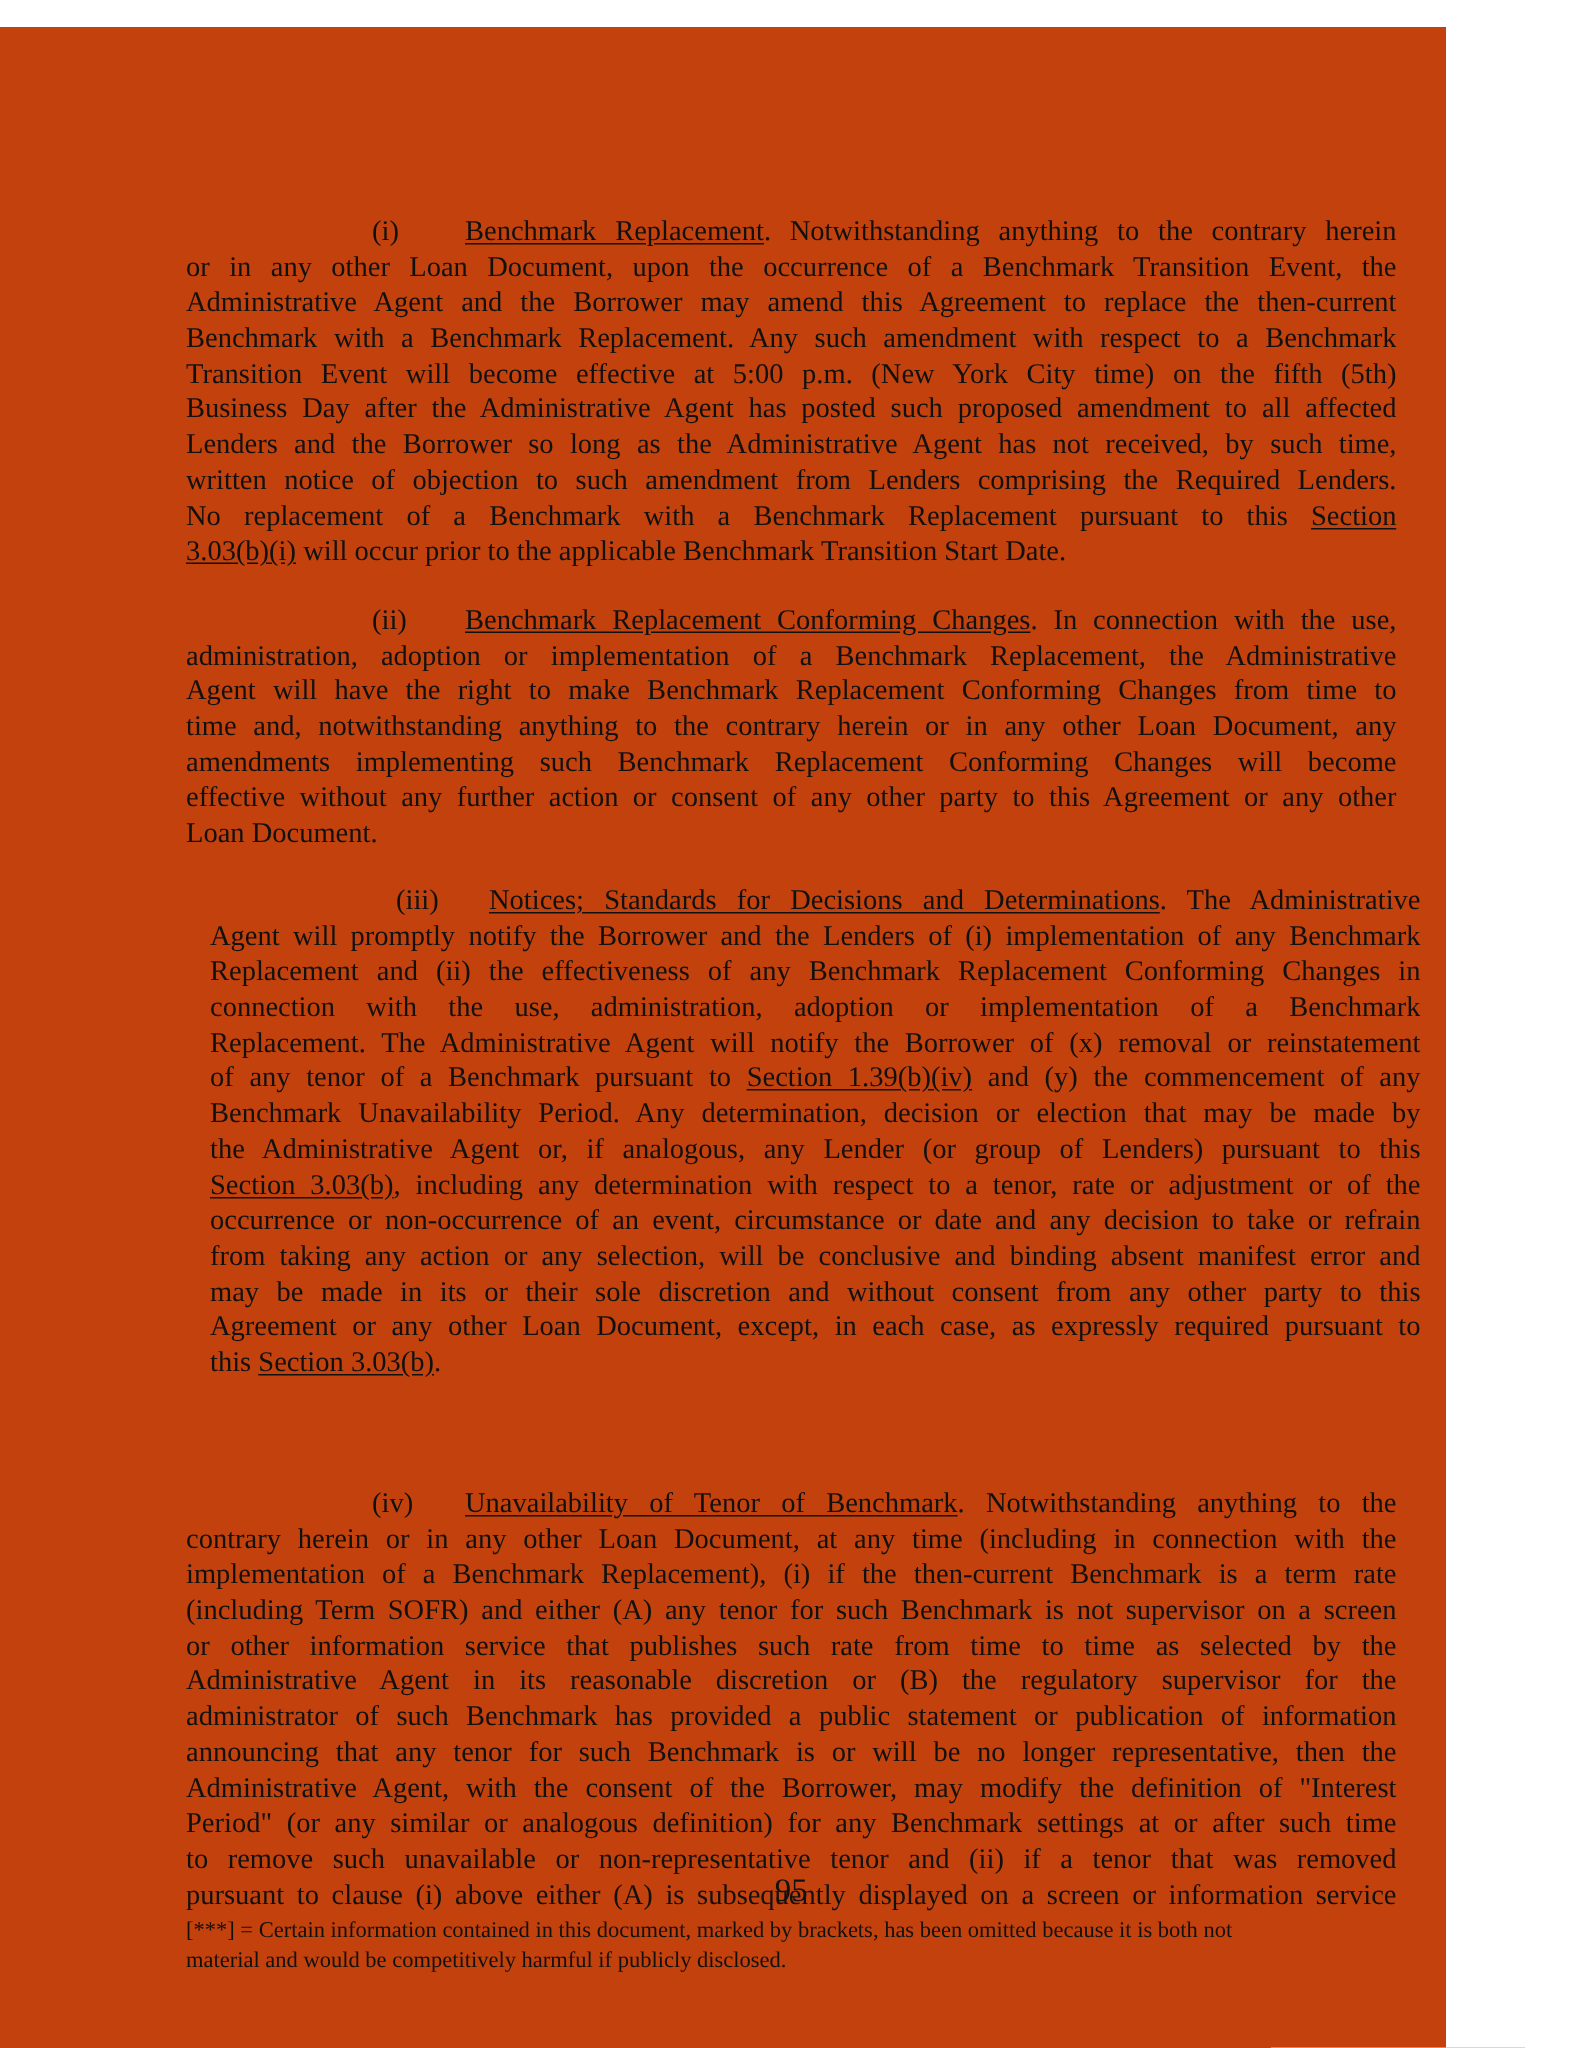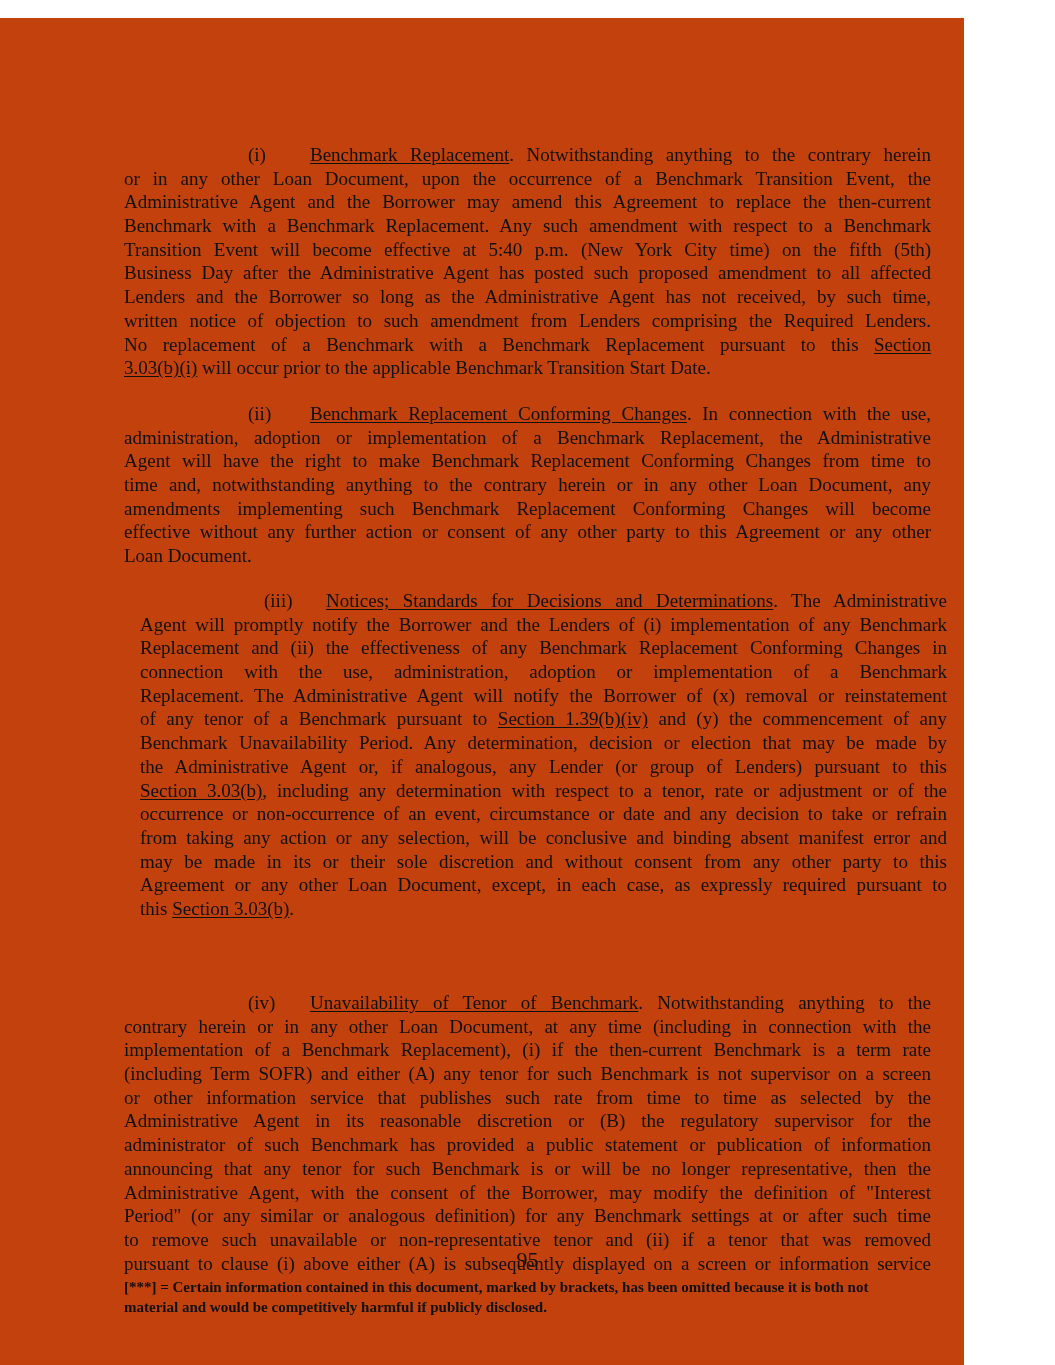--- a/index.html
+++ b/index.html
@@ -5,33 +5,33 @@
   html, body { margin: 0; padding: 0; background: #ffffff; }
   body { width: 1055px; height: 1365px; position: relative; overflow: hidden; }
   .page { position: absolute; left: 0; top: 18px; width: 964px; height: 1365px; background: #c2410c; }
   .para { position: absolute; left: 124px; width: 807px; font-family: "Liberation Serif", "DejaVu Serif", serif; font-size: 19px; color: #111; }
   .line { height: 23.7px; line-height: 23.7px; white-space: nowrap; text-align: justify; text-align-last: justify; overflow: hidden; }
   .line.last { text-align-last: left; }
   .line.first { padding-left: 124px; }
   .num { display: inline-block; width: 62px; }
   u { text-decoration: underline; text-underline-offset: 2px; }
   .pagenum { position: absolute; left: 0; width: 1055px; top: 1229px; text-align: center; font-family: "Liberation Serif", serif; font-size: 22px; color: #111; }
-  .footnote { position: absolute; left: 124px; width: 810px; top: 1259px; font-family: "Liberation Serif", serif; font-size: 15px; line-height: 20px; color: #111; font-weight: bold; }
+  .footnote { position: absolute; left: 124px; width: 810px; top: 1259px; font-family: "Liberation Serif", serif; font-size: 15px; line-height: 20px; color: #111; }
 </style>
 </head>
 <body>
 
 <div class="page">
 
   <div class="para" style="top:125px;">
     <div class="line first"><span class="num">(i)</span><u>Benchmark Replacement</u><span>.  Notwithstanding anything to the contrary herein</span></div>
     <div class="line">or in any other Loan Document, upon the occurrence of a Benchmark Transition Event, the</div>
     <div class="line">Administrative Agent and the Borrower may amend this Agreement to replace the then-current</div>
     <div class="line">Benchmark with a Benchmark Replacement. Any such amendment with respect to a Benchmark</div>
-    <div class="line">Transition Event will become effective at 5:40 p.m. (New York City time) on the fifth (5th)</div>
+    <div class="line">Transition Event will become effective at 5:00 p.m. (New York City time) on the fifth (5th)</div>
     <div class="line">Business Day after the Administrative Agent has posted such proposed amendment to all affected</div>
     <div class="line">Lenders and the Borrower so long as the Administrative Agent has not received, by such time,</div>
     <div class="line">written notice of objection to such amendment from Lenders comprising the Required Lenders.</div>
     <div class="line"><span>No replacement of a Benchmark with a Benchmark Replacement pursuant to this </span><u>Section</u></div>
     <div class="line last"><u>3.03(b)(i)</u><span> will occur prior to the applicable Benchmark Transition Start Date.</span></div>
   </div>
 
   <div class="para" style="top:384px;">
     <div class="line first"><span class="num">(ii)</span><u>Benchmark Replacement Conforming Changes</u><span>.  In connection with the use,</span></div>
     <div class="line">administration, adoption or implementation of a Benchmark Replacement, the Administrative</div>

